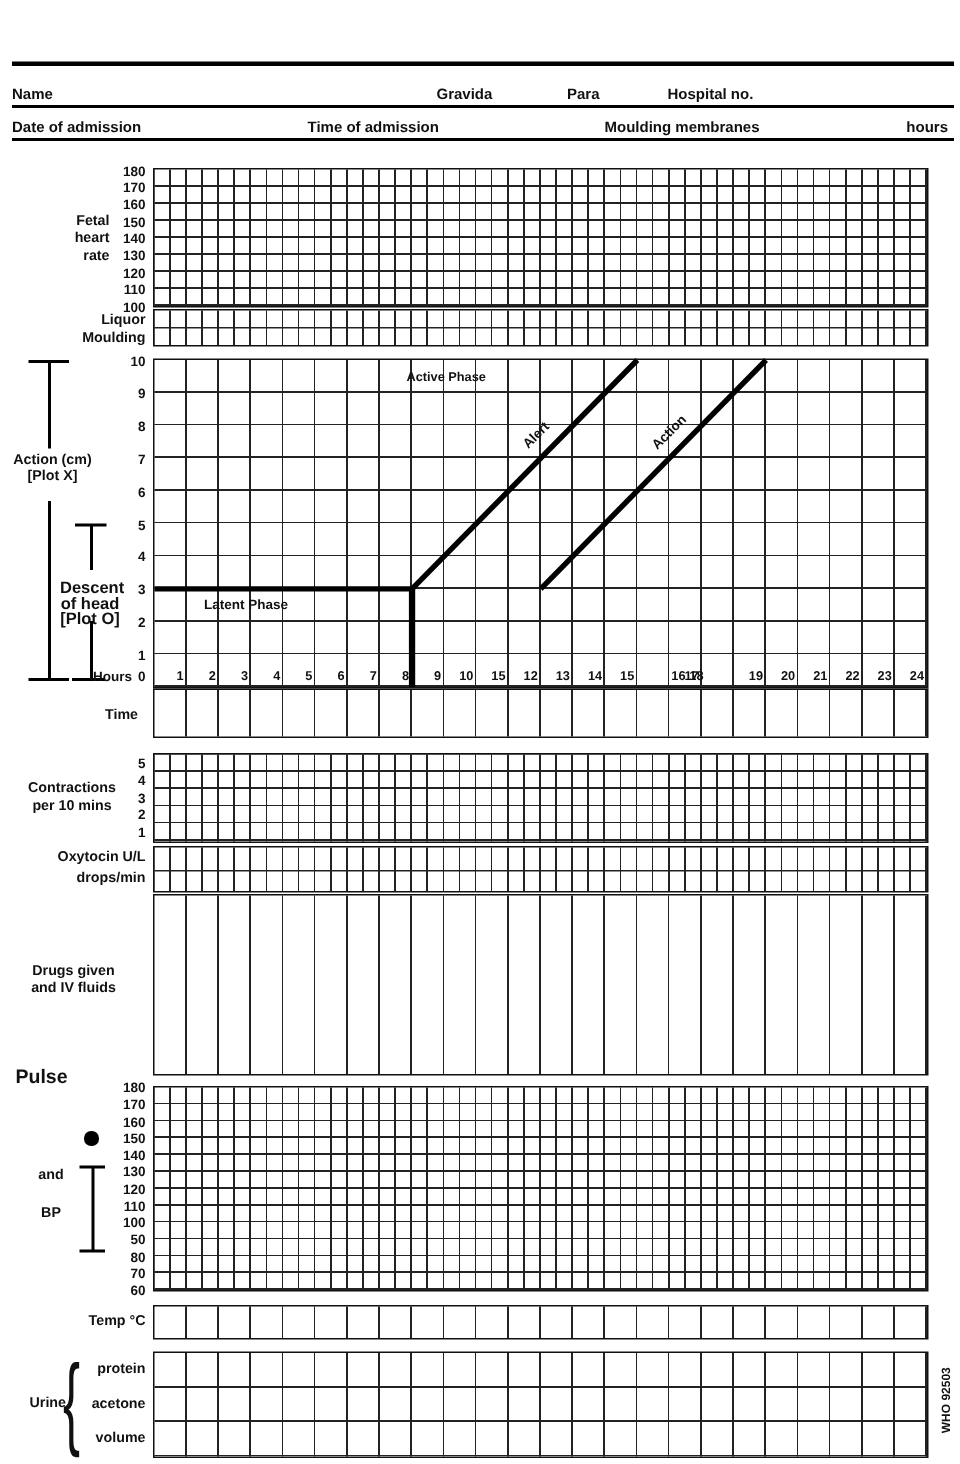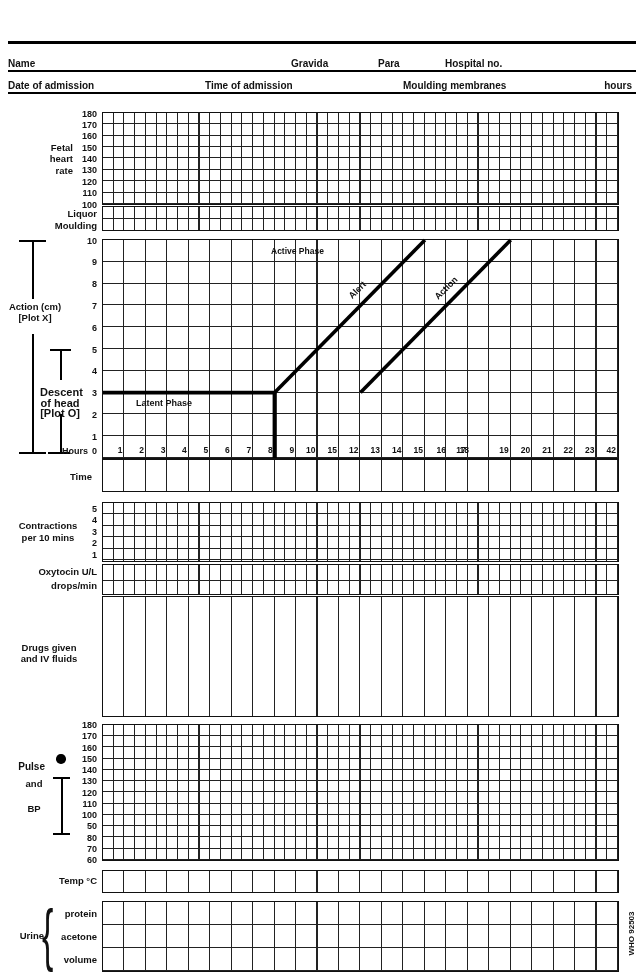--- a/index.html
+++ b/index.html
@@ -178,29 +178,29 @@
       <span class="hournum" style="left: 108.75px;">6</span>
       <span class="hournum" style="left: 130.208px;">7</span>
       <span class="hournum" style="left: 151.667px;">8</span>
       <span class="hournum" style="left: 173.125px;">9</span>
       <span class="hournum" style="left: 194.583px;">10</span>
       <span class="hournum" style="left: 216.042px;">15</span>
       <span class="hournum" style="left: 237.5px;">12</span>
       <span class="hournum" style="left: 258.958px;">13</span>
       <span class="hournum" style="left: 280.417px;">14</span>
       <span class="hournum" style="left: 301.875px;">15</span>
-      <span class="hournum" style="left: 315px; padding-left: 10px;">16</span>
+      <span class="hournum" style="left: 326px; padding-left: 10px;">16</span>
       <span class="hournum" style="left: 344.792px;">17</span>
       <span class="hournum" style="left: 348px;">18</span>
       <span class="hournum" style="left: 387.708px;">19</span>
       <span class="hournum" style="left: 409.167px;">20</span>
       <span class="hournum" style="left: 430.625px;">21</span>
       <span class="hournum" style="left: 452.083px;">22</span>
       <span class="hournum" style="left: 473.542px;">23</span>
-      <span class="hournum" style="left: 495px;">42</span>
+      <span class="hournum" style="left: 495px;">24</span>
     </div>
   <span class="lbl" style="right:548px;top:471px;font-size:9.5px">Time</span>
 
   <svg width="515" height="218" viewBox="0 0 515 218" style="position:absolute;left:103px;top:240px;overflow:visible;pointer-events:none">
     <line class="thick" x1="0.0" y1="152.6" x2="171.7" y2="152.6"></line>
     <line class="thick" style="stroke-width:4.2" x1="171.7" y1="152.6" x2="171.7" y2="218.0"></line>
     <line class="thick" x1="171.7" y1="152.6" x2="321.9" y2="0.0"></line>
     <line class="thick" x1="257.5" y1="152.6" x2="407.7" y2="0.0"></line>
   </svg>
   <span class="anno" style="left:271px;top:246px;font-size:8.5px">Active Phase</span>
@@ -213,21 +213,21 @@
     <span>per 10 mins</span>
   </div>
   <span class="lbl" style="right:543px;top:565.5px;font-size:9.5px">Oxytocin U/L</span>
   <span class="lbl" style="right:543px;top:580px;font-size:9.5px">drops/min</span>
 
   <div class="lbl c blk" style="left:10px;top:642px;width:78px;line-height:11px;font-size:9.5px">
     <span>Drugs given</span>
     <span>and IV fluids</span>
   </div>
 
-  <span class="lbl" style="right:595px;top:761px;font-size:10px">Pulse</span>
+  <span class="lbl" style="right:595px;top:710px;font-size:13px">Pulse</span>
   <div style="position:absolute;left:56px;top:754px;width:9.5px;height:9.5px;border-radius:50%;background:#000"></div>
   <span class="lbl c" style="left:22px;top:778px;width:24px;font-size:9.5px">and</span>
   <span class="lbl c" style="left:22px;top:803px;width:24px;font-size:9.5px">BP</span>
   <div class="bk" style="left:61px;top:778px;width:1.6px;height:56px"></div>
   <div class="bk" style="left:53px;top:777px;width:17px;height:2px"></div>
   <div class="bk" style="left:53px;top:833px;width:17px;height:2px"></div>
 
   <span class="lbl" style="right:543px;top:875px;font-size:9.5px">Temp °C</span>
   <span class="lbl" style="right:596px;top:930px;font-size:9.5px">Urine</span>
   <span id="urine-brace">{</span>

